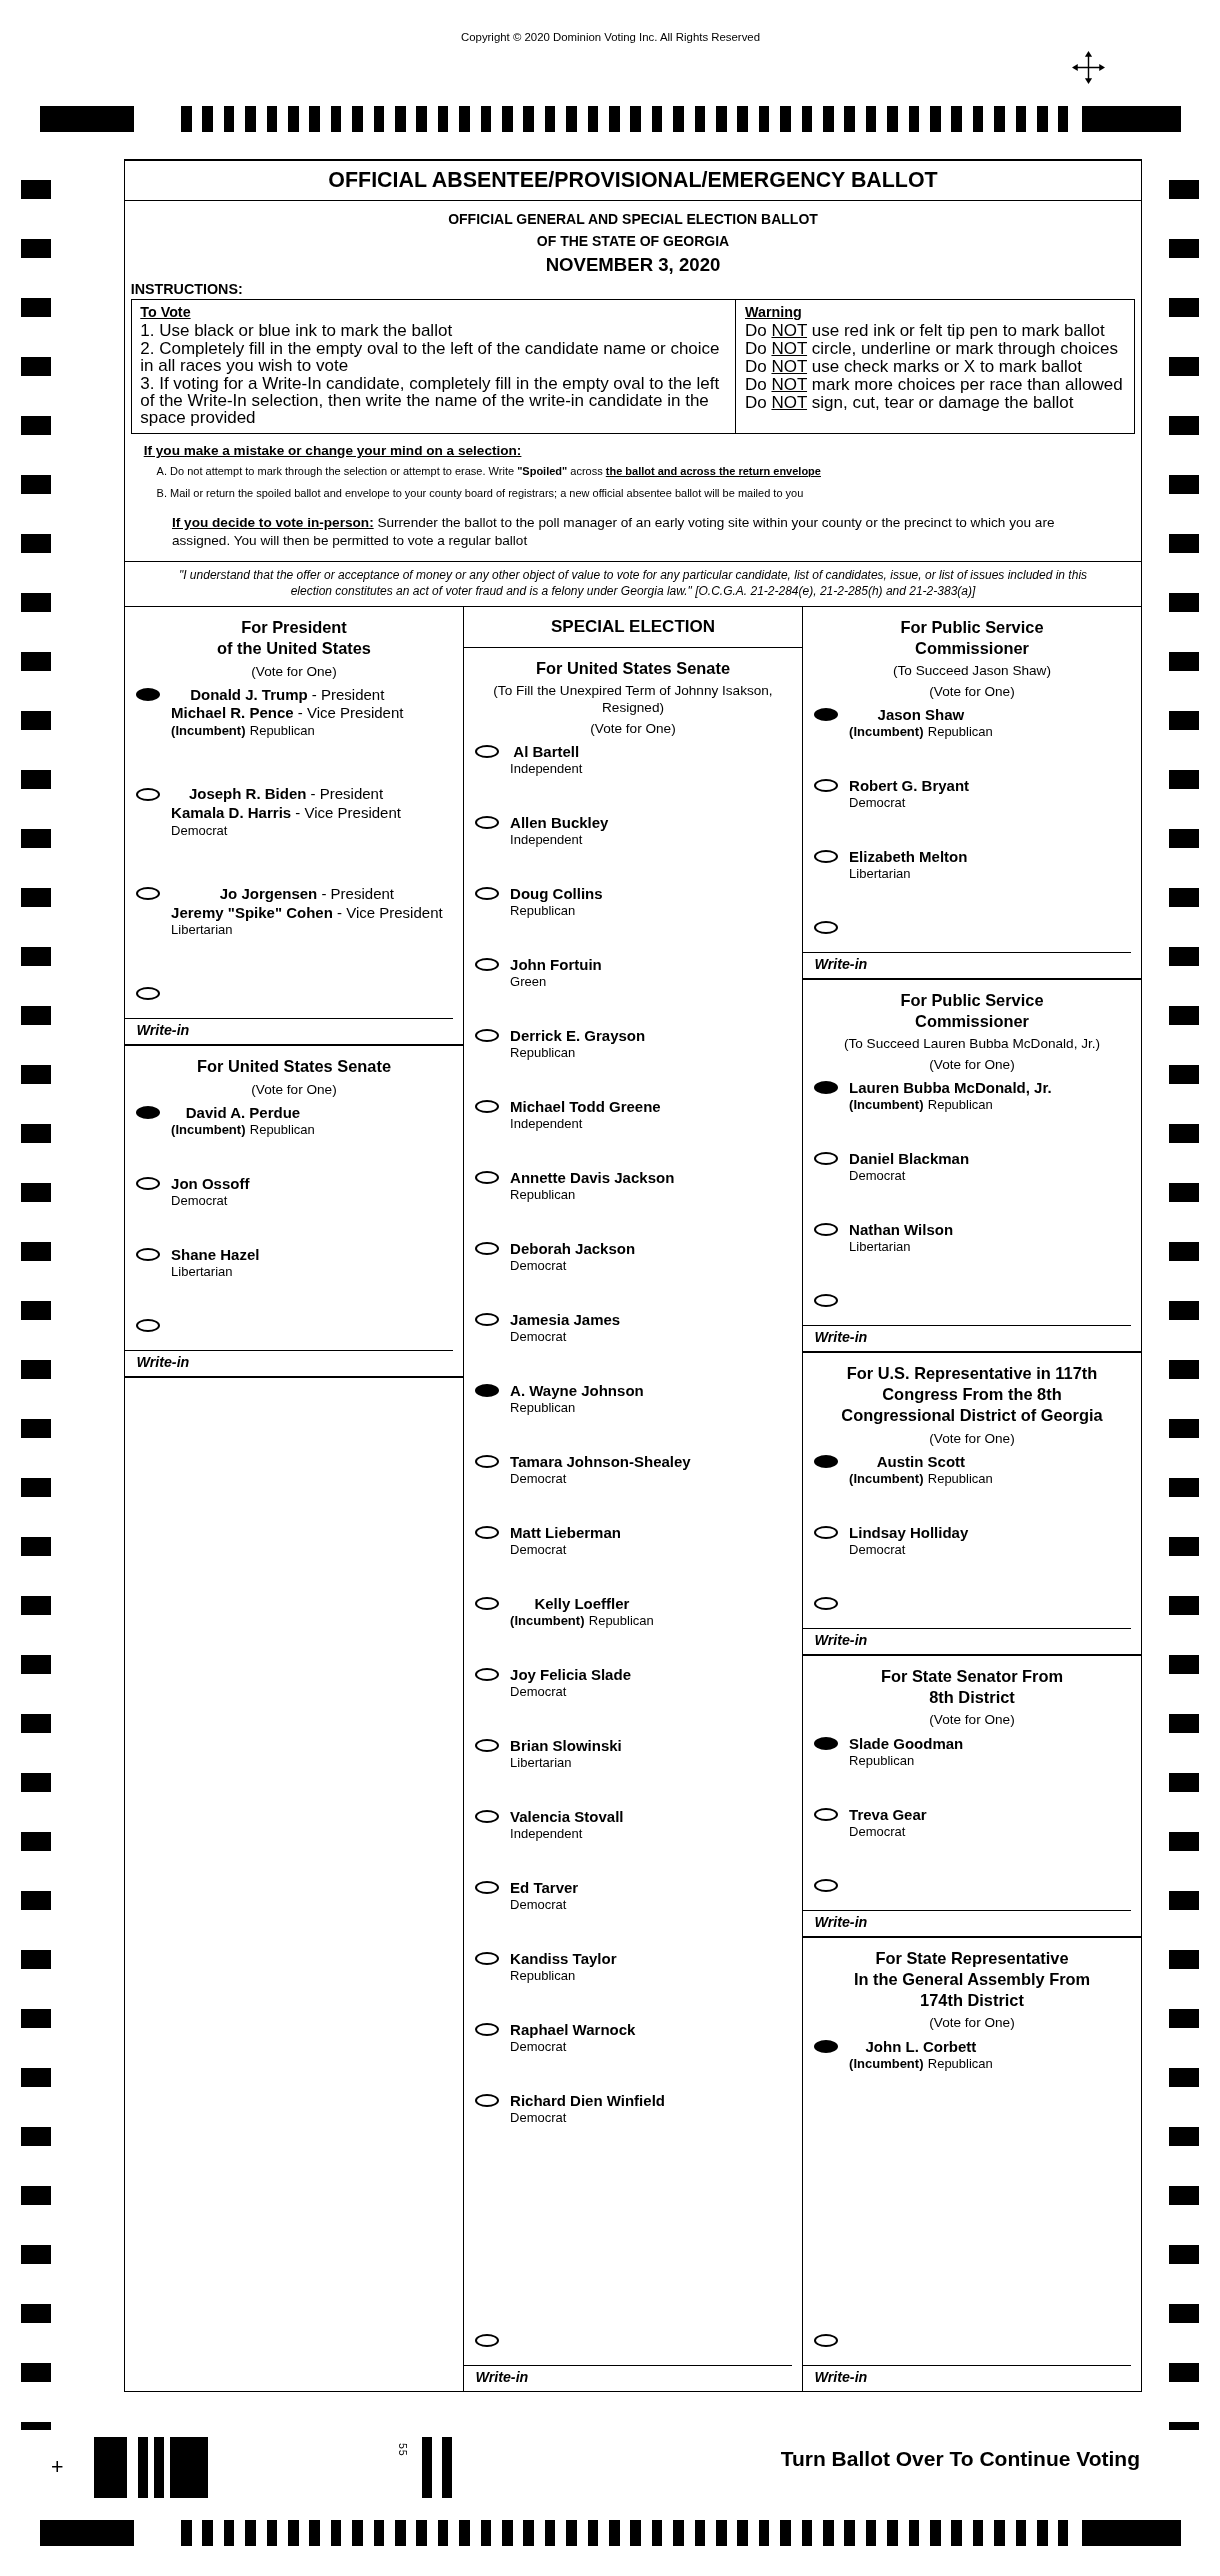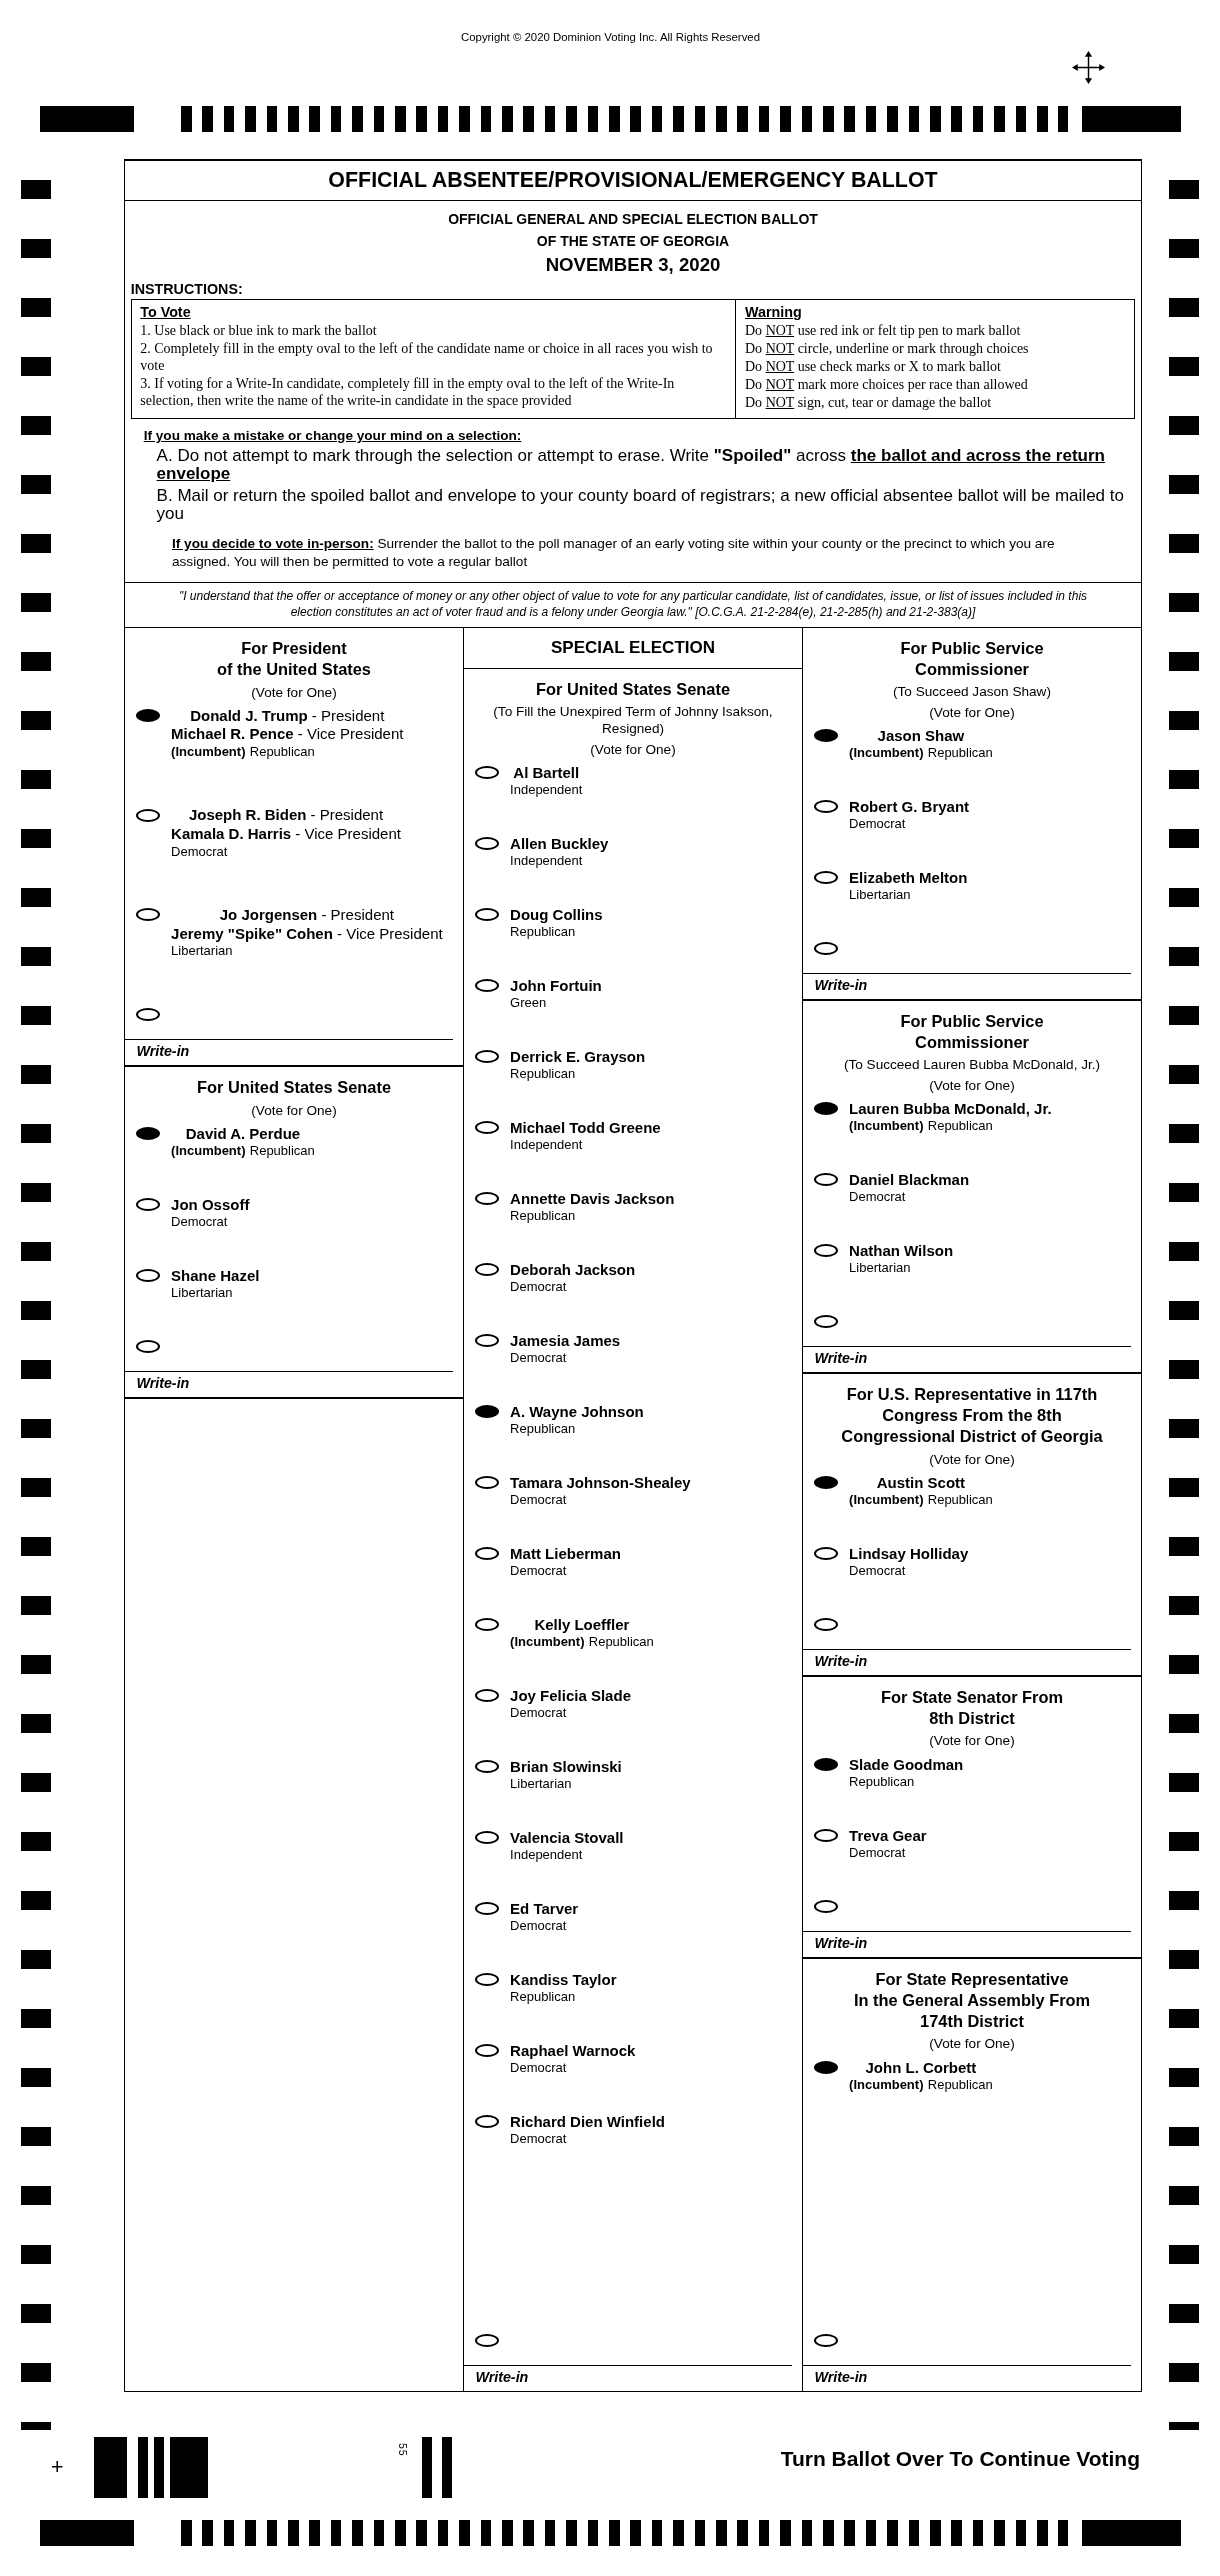--- a/index.html
+++ b/index.html
@@ -40,25 +40,25 @@
          font-size:21.4px;font-weight:bold;padding:7.1px 0;}
   .etitle-band{text-align:center;padding:7.1px 0 5.7px;}
   .etitle{font-size:14px;font-weight:bold;line-height:22px;}
   .edate{font-size:18.6px;font-weight:bold;margin-top:1.4px;}
 
   .instr-label{font-size:14.3px;font-weight:bold;padding:0 5.7px 1.4px;}
   .instr-box{margin:0 5.7px;border:1.4px solid #000;display:flex;}
   .tovote{flex:0 0 58.5%;border-right:1.4px solid #000;padding:4.3px 8.6px 7.1px;}
   .warn{flex:1;padding:4.3px 8.6px 7.1px;}
   .sec-title{font-size:14.3px;font-weight:bold;text-decoration:underline;margin-bottom:2.1px;}
-  .instr-item{font-size:14px;line-height:17px;margin-top:1px;font-family:Liberation Serif, serif;}
+  .instr-item{font-size:17px;line-height:17px;margin-top:1px;}
 
   .mistake{padding:8.6px 13px 2.9px;}
   .mtitle{font-size:13.6px;font-weight:bold;text-decoration:underline;margin-left:5.7px;}
-  .mline{font-size:17px;line-height:18px;margin:4.3px 0 0 18.6px;}
+  .mline{font-size:11px;line-height:18px;margin:4.3px 0 0 18.6px;}
   .inperson{font-size:13.6px;line-height:18px;margin:11.4px 21.4px 8.6px 34px;}
   .felony{border-top:1.4px solid #000;font-style:italic;text-align:center;
           font-size:12px;line-height:15.7px;padding:5.7px 43px 7.1px;}
 
   
   .races{flex:1;display:flex;border-top:1.4px solid #000;}
   .col{flex:1 1 0;display:flex;flex-direction:column;min-width:0;}
   .col1,.col2{border-right:1.4px solid #000;}
   .race{display:flex;flex-direction:column;border-bottom:2.1px solid #000;}
   .col2 .race{flex:1;border-bottom:none;}

